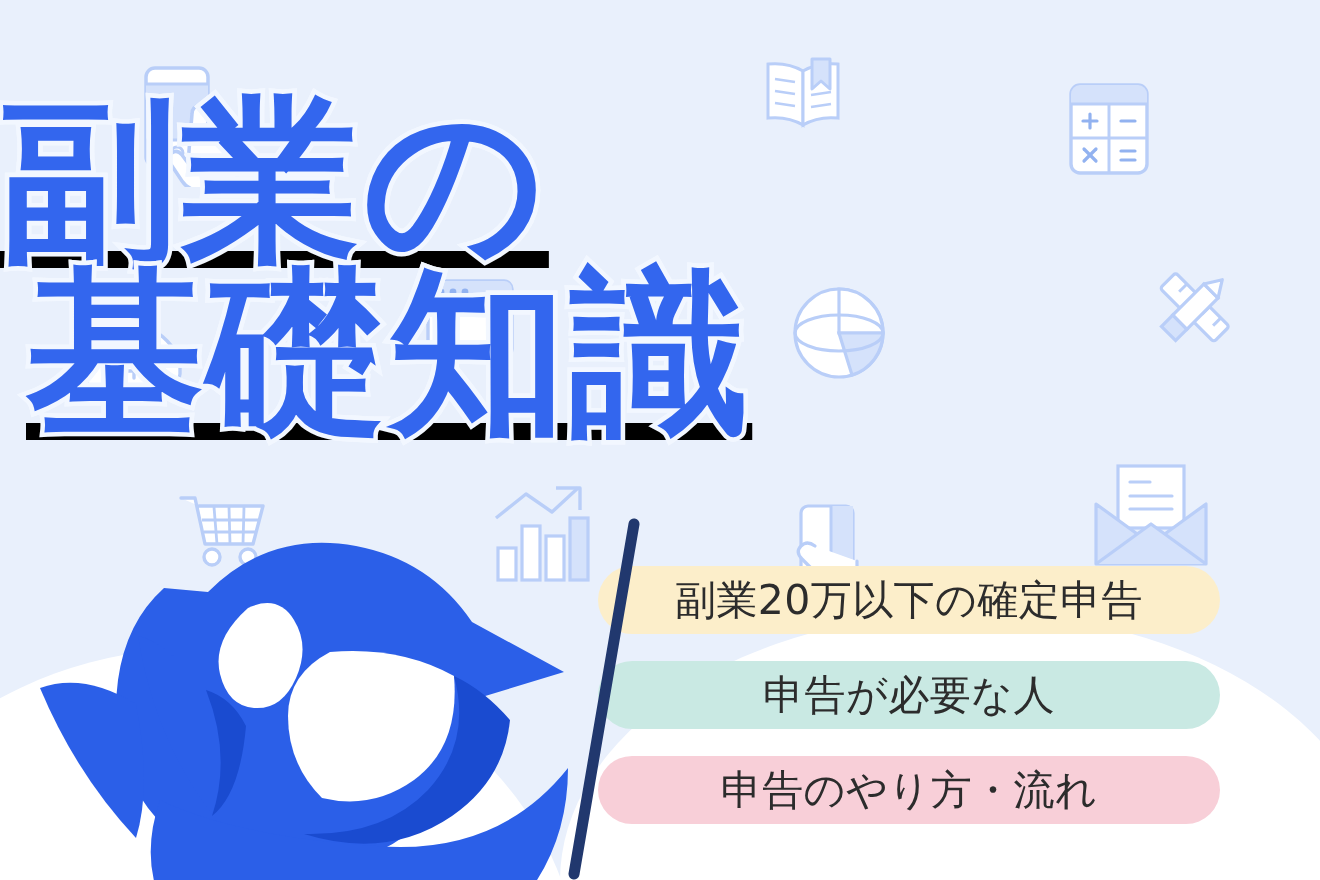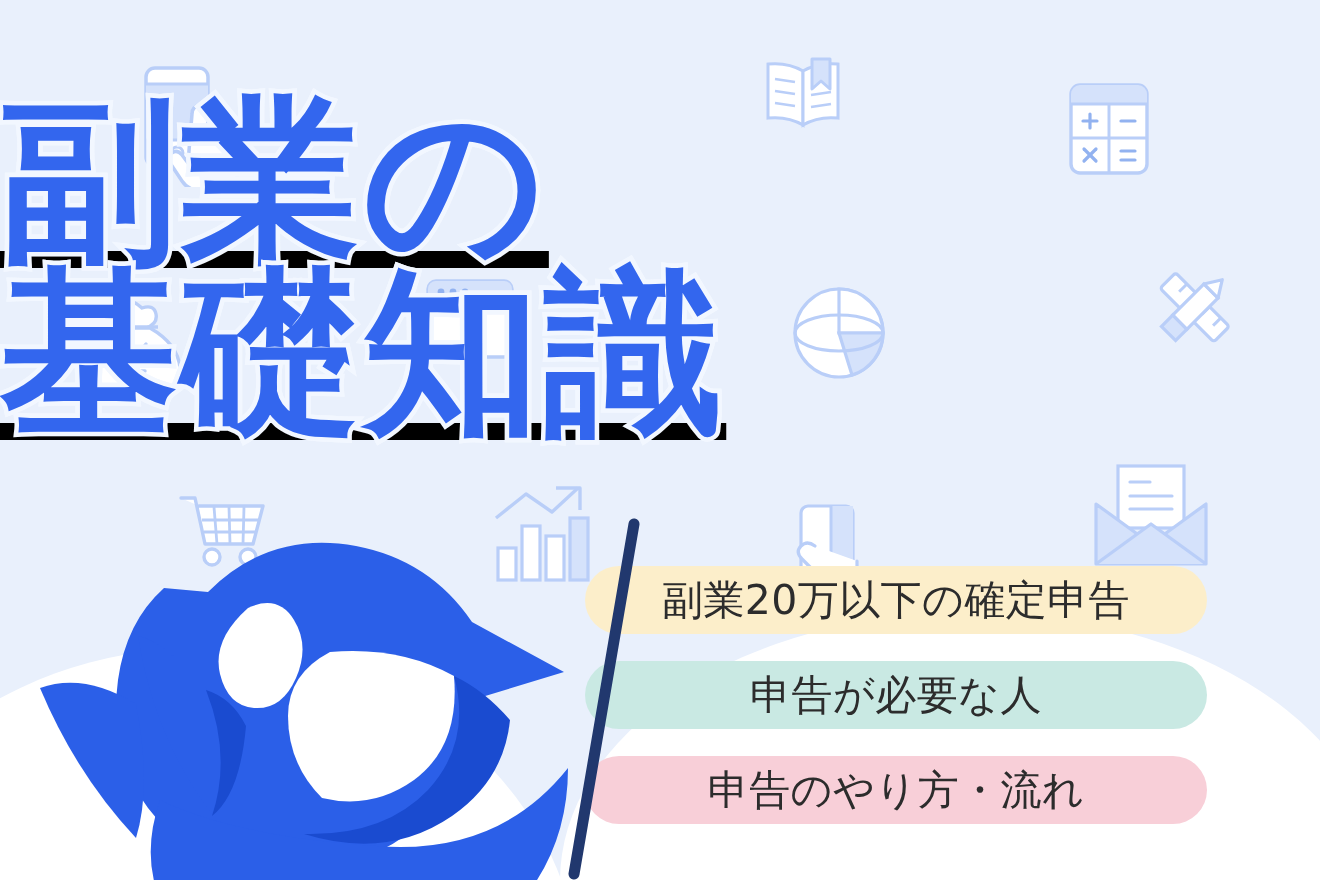--- a/index.html
+++ b/index.html
@@ -56,26 +56,26 @@
     font-weight: 700;
     color: #3366ee;
     letter-spacing: 0.02em;
     line-height: 1.02;
     -webkit-text-stroke: 9px #f2f7ff;
     paint-order: stroke fill;
     text-shadow:
       0 0 0 #f2f7ff;
   }
   .title-line-1 { font-size: 178px; }
-  .title-line-2 { font-size: 178px; margin-top: -10px; }
+  .title-line-2 { font-size: 178px; margin-top: -10px; padding-left: 26px; }
 
   
   .pills {
     position: absolute;
-    left: 585px;
+    left: 598px;
     top: 566px;
     width: 622px;
     z-index: 7;
   }
   .pill {
     height: 68px;
     border-radius: 34px;
     display: flex;
     align-items: center;
     justify-content: center;

